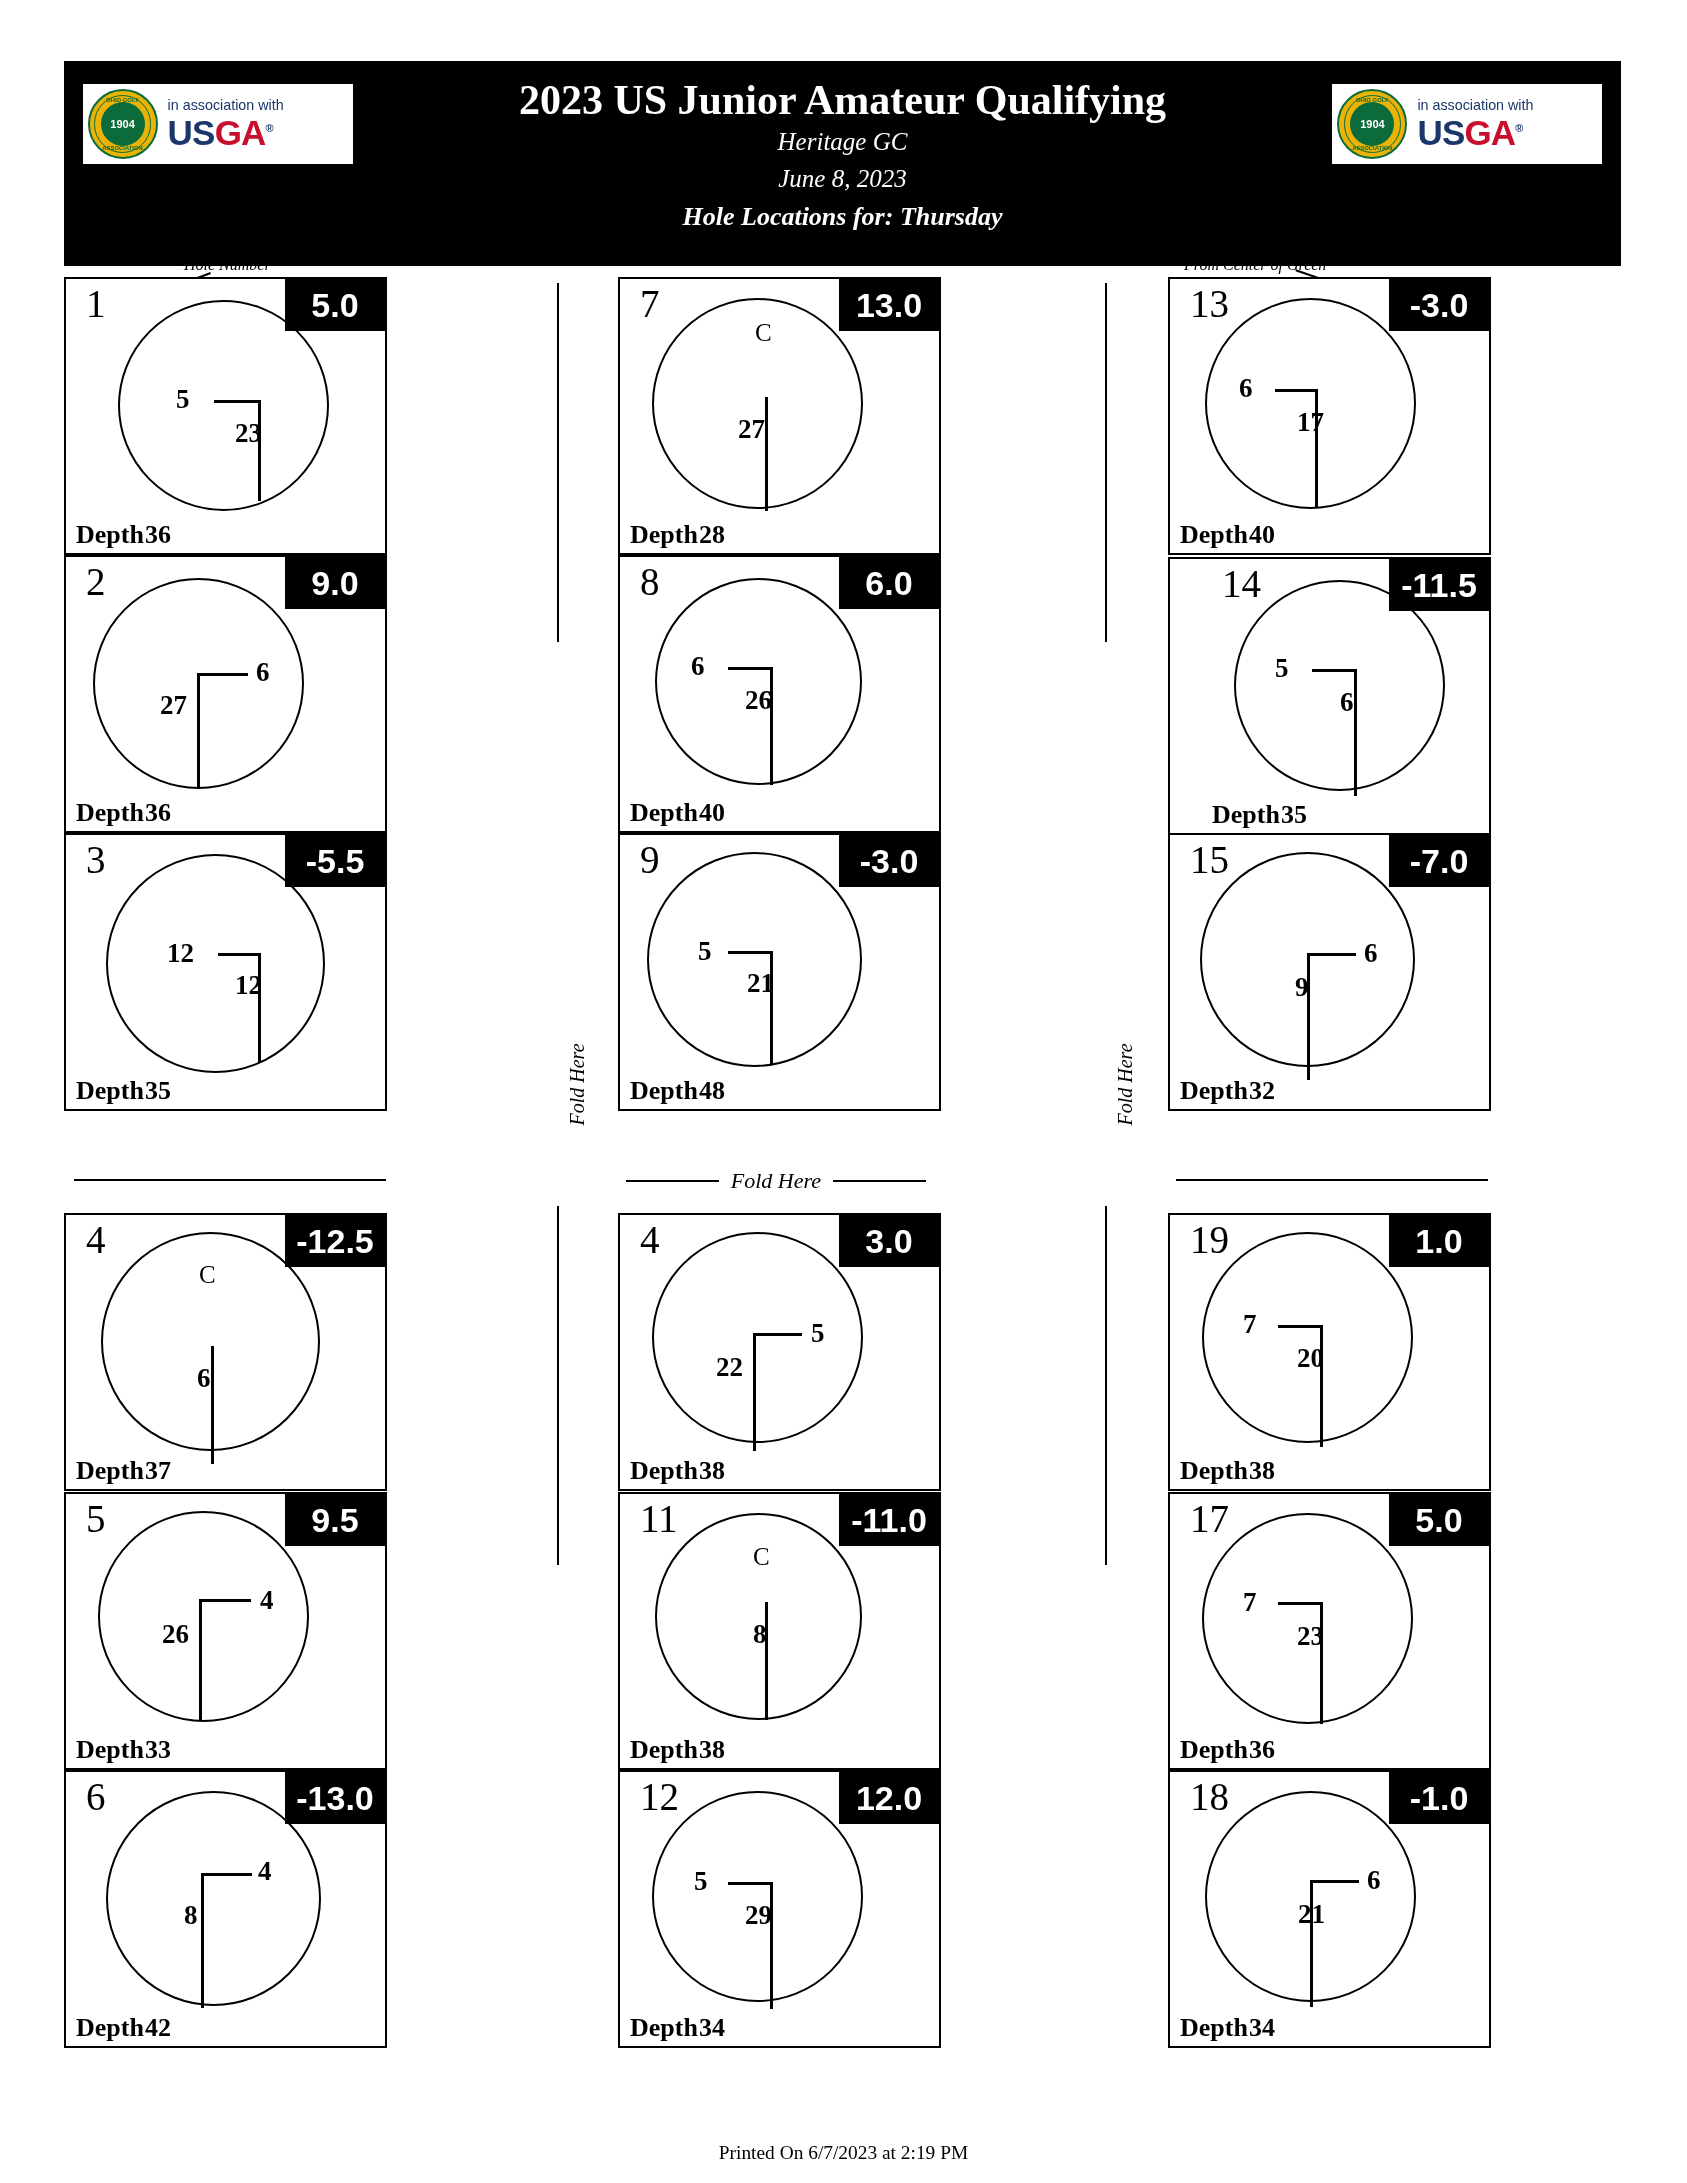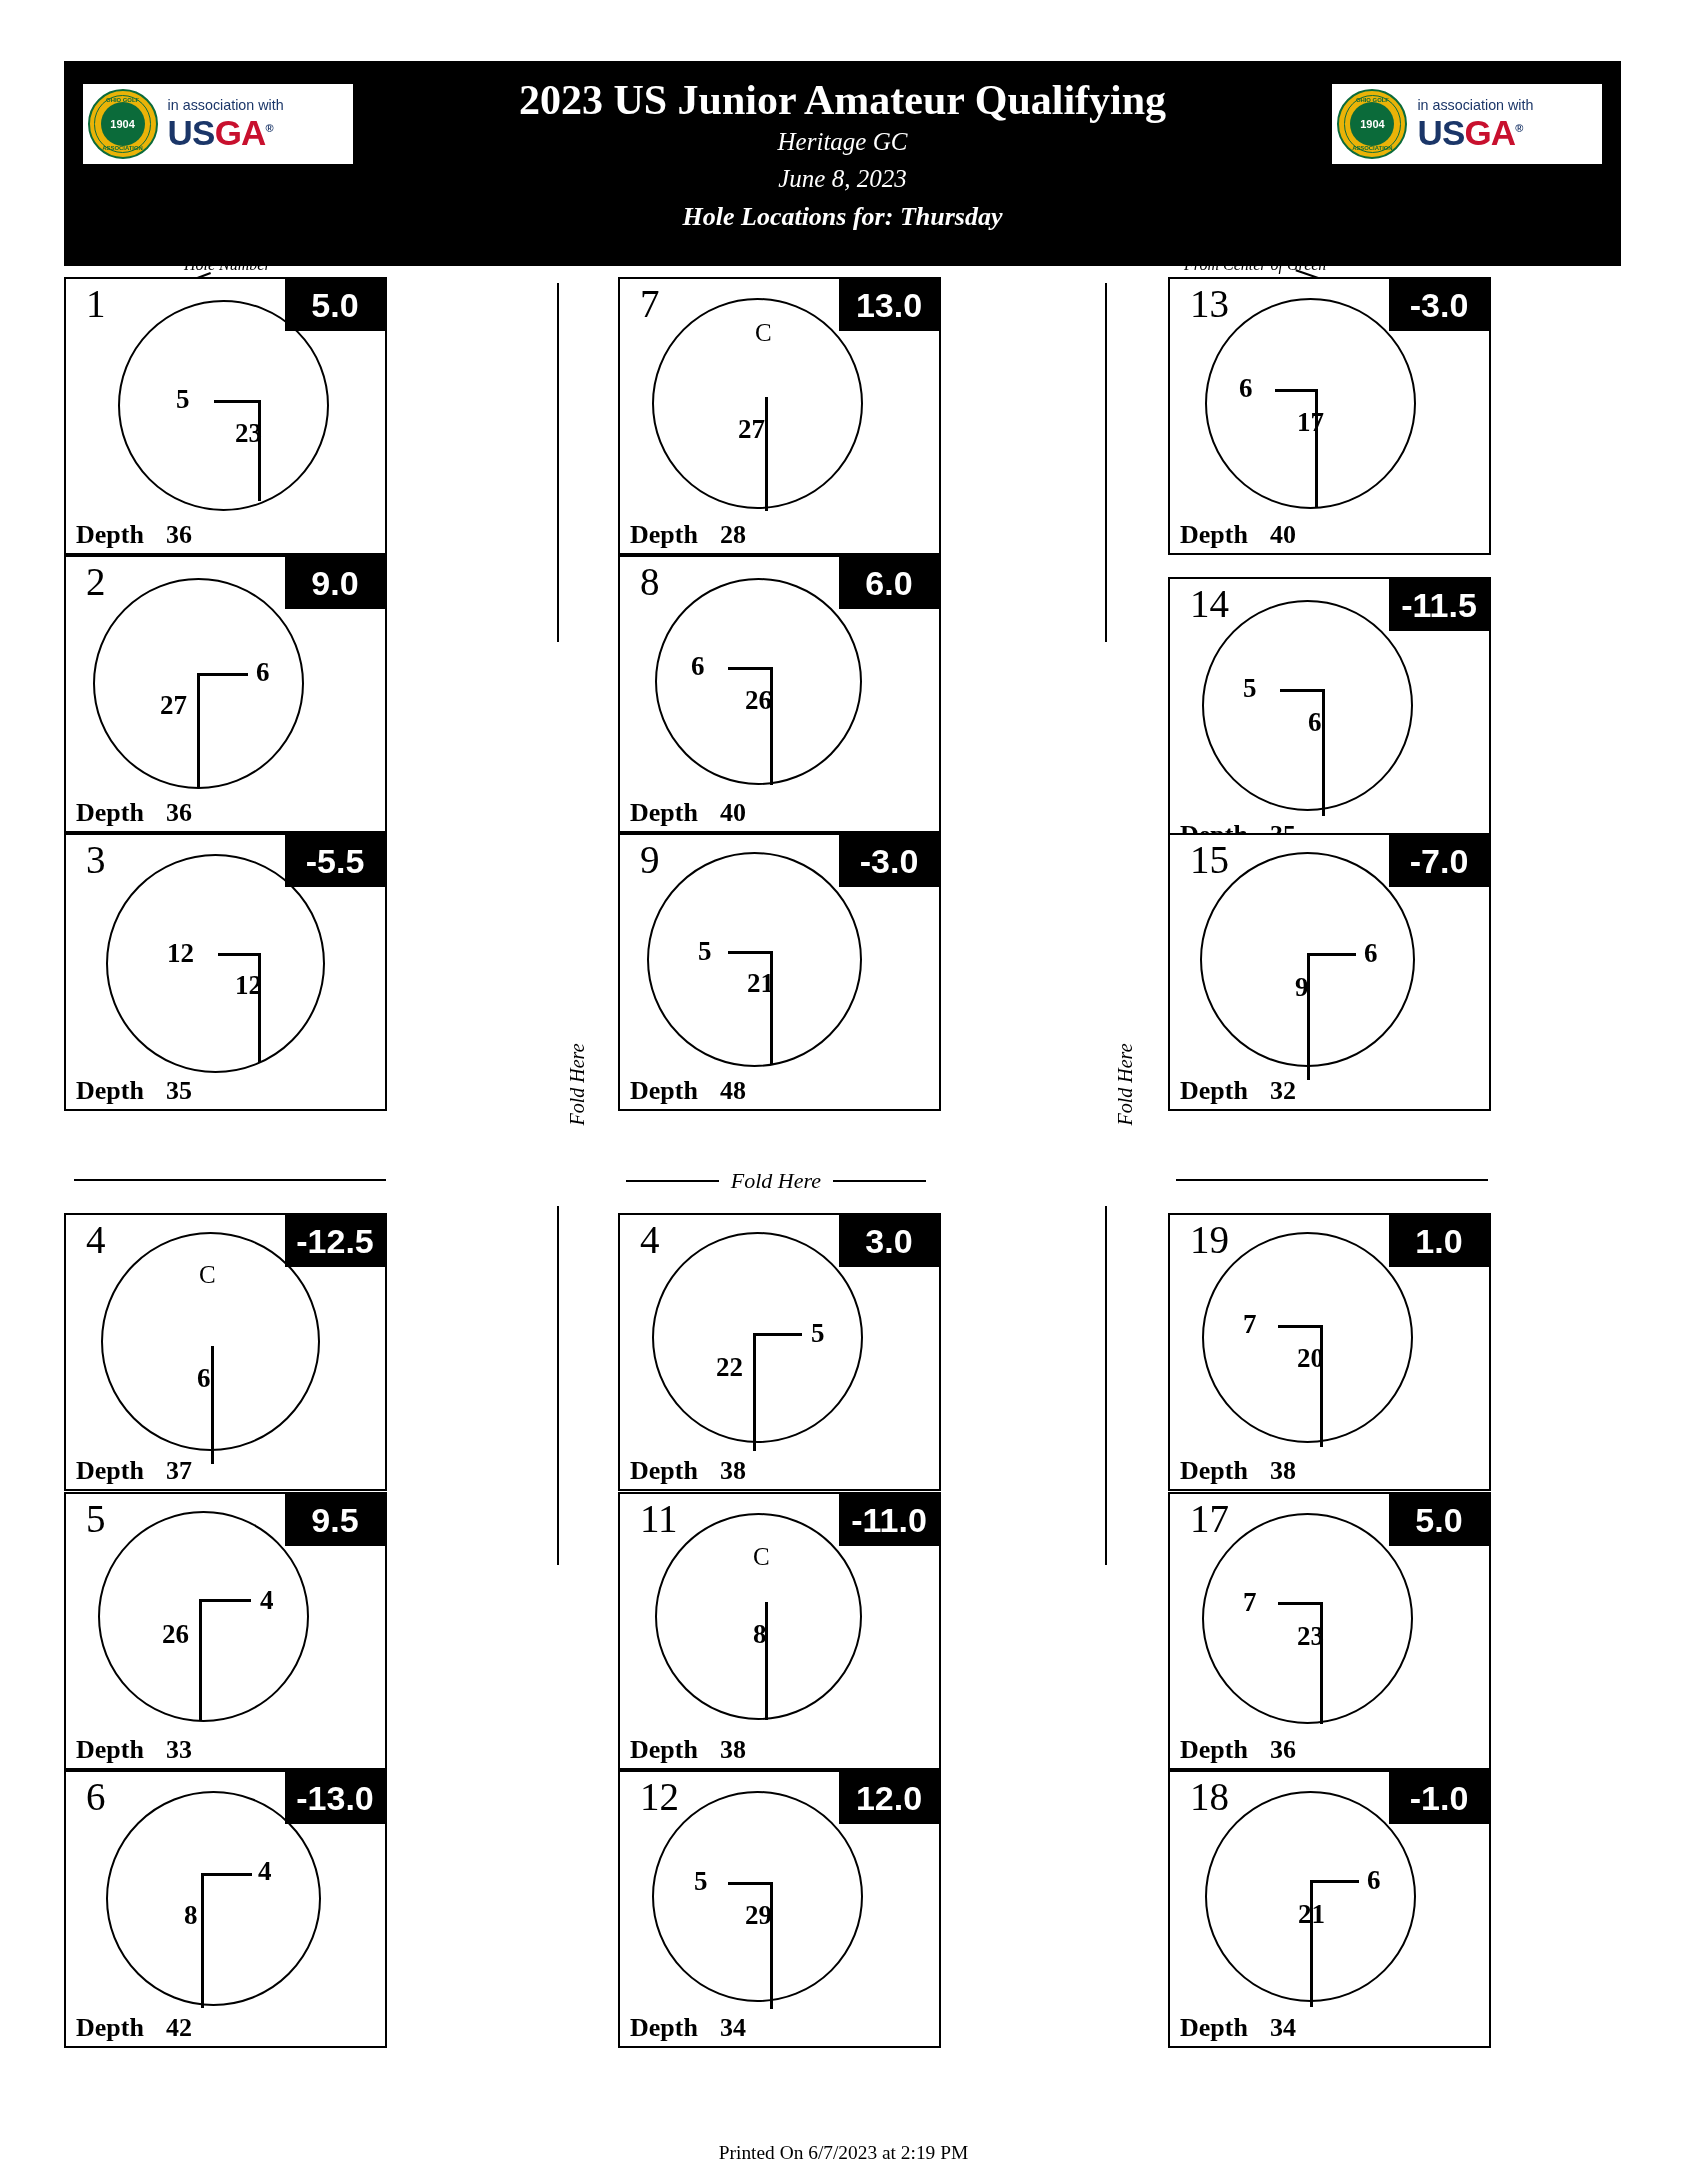--- a/index.html
+++ b/index.html
@@ -216,21 +216,21 @@
   }
   .depth {
     position: absolute;
     left: 10px;
     bottom: 3.4px;
     font-size: 26px;
     font-weight: bold;
     font-family: "Liberation Serif", serif;
     white-space: nowrap;
   }
-  .depth .dv { margin-left: 22px; }
+  .depth .dv { margin-left: 1px; }
 
   
   .fold-v-line {
     position: absolute;
     width: 1.7px;
     background: #000;
   }
   .fold-v-text {
     position: absolute;
     font-size: 20px;
@@ -498,21 +498,21 @@
       <div class="dist-badge">-3.0</div>
       <div class="green" style="left:35px; top:18.6px; width:211px; height:211px;"></div>
       <div class="pin-v" style="left:145px; top:110px; height:118px;"></div>
       <div class="pin-h" style="left:105px; top:110px; width:42px;"></div>
       <div class="lbl" style="left:69px; top:94px;">6</div>
       <div class="lbl" style="left:127px; top:128px;">17</div>
       <div class="depth"><span>Depth</span><span class="dv">40</span></div>
     </div>
   </div>
 
-  <div class="card" style="left:1168px; top:577px; height:278px;">
+  <div class="card" style="left:1168px; top:557px; height:278px;padding-left:32px;">
     <div class="card-inner">
       <div class="hole-num">14</div>
       <div class="dist-badge">-11.5</div>
       <div class="green" style="left:32px; top:21px; width:211px; height:211px;"></div>
       <div class="pin-v" style="left:152px; top:110px; height:127px;"></div>
       <div class="pin-h" style="left:110px; top:110px; width:44px;"></div>
       <div class="lbl" style="left:73px; top:94px;">5</div>
       <div class="lbl" style="left:138px; top:128px;">6</div>
       <div class="depth"><span>Depth</span><span class="dv">35</span></div>
     </div>

